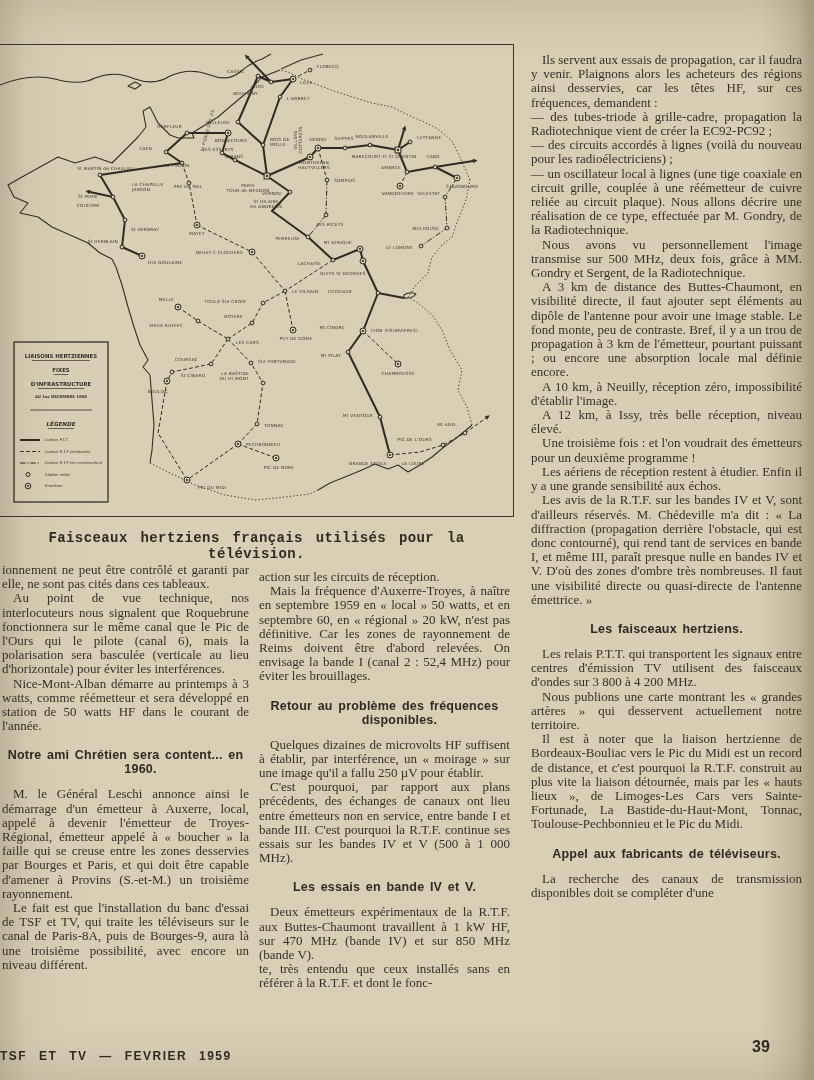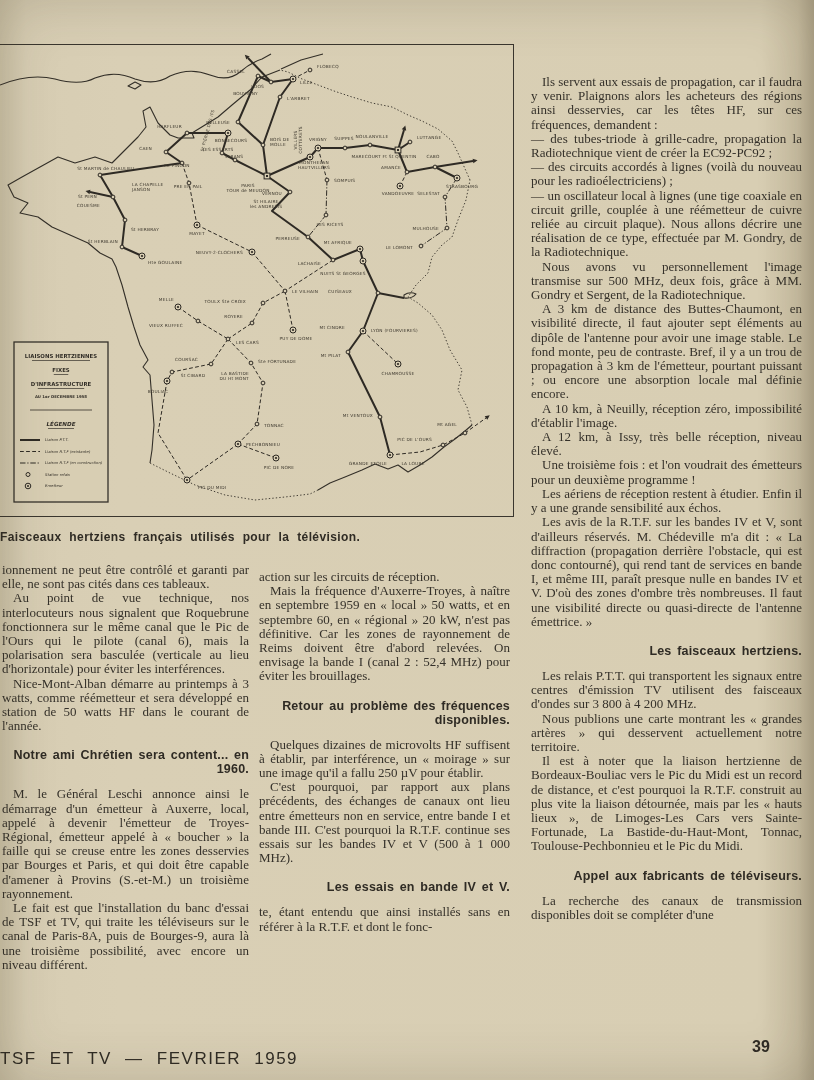--- a/index.html
+++ b/index.html
@@ -20,35 +20,35 @@
   .lk-d{fill:none;stroke:#2e2a24;stroke-width:1;stroke-dasharray:3.8 2.3;}
   .lk-c{fill:none;stroke:#2e2a24;stroke-width:1;stroke-dasharray:5.5 1.8 1.2 1.8;}
   .arrow{fill:#2e2a24;}
   .nd{fill:#d8ceb3;stroke:#2e2a24;stroke-width:1;}
   .nd-fill{fill:#2e2a24;stroke:none;}
   .city{font-family:"DejaVu Sans",sans-serif;font-size:4.3px;fill:#3c372d;letter-spacing:.25px;}
   .lgd-t{font-family:"DejaVu Sans",sans-serif;font-weight:bold;fill:#35312a;}
   .lgd-i{font-family:"DejaVu Sans",sans-serif;font-style:italic;fill:#35312a;}
   .lgd-ln{stroke:#35312a;}
   
-  .caption{position:absolute;left:0;top:530px;width:513px;text-align:left;
-        font-family:Liberation Sans, sans-serif;font-weight:bold;font-size:12px;
+  .caption{position:absolute;left:0;top:530px;width:513px;text-align:center;
+        font-family:Liberation Mono, monospace;font-weight:bold;font-size:14px;
         letter-spacing:.4px;word-spacing:4px;color:#2f2b24;}
   .col{position:absolute;font-size:13px;line-height:14.2px;text-align:justify;color:#35312a;}
   .col p{margin:0;text-indent:11px;}
   .col p.cont{text-indent:0;}
   .col p.dash{text-indent:0;}
   .col h3{font-family:"Liberation Sans",sans-serif;font-weight:bold;font-size:12.5px;
         line-height:14px;margin:15px 0 11px 0;color:#2f2b24;
-        padding-left:30px;text-indent:-30px;text-align:right;letter-spacing:.2px;word-spacing:2px;}
+        padding-left:30px;text-indent:-30px;text-align:center;letter-spacing:.2px;word-spacing:2px;}
   .col-left{left:2px;top:563px;width:247px;}
   .col-middle{left:259px;top:570px;width:251px;}
-  .col-right{left:531px;top:53px;width:271px;margin-top:22px;}
+  .col-right{left:531px;top:53px;width:271px;}
   .footer-left{position:absolute;left:0;top:1049px;
-        font-family:"Liberation Sans",sans-serif;font-weight:normal;font-size:17px;
+        font-family:"Liberation Sans",sans-serif;font-weight:bold;font-size:12px;
         letter-spacing:1.5px;word-spacing:7px;color:#2f2b24;text-align:right;}
   .page-number{position:absolute;left:752px;top:1038px;
         font-family:"Liberation Sans",sans-serif;font-weight:bold;font-size:16px;color:#2f2b24;}
 </style>
 </head>
 <body>
 
 <div class="page">
 
   <div class="map-block">
@@ -320,21 +320,22 @@
       <p>M. le Général Leschi annonce ainsi le démarrage d'un émetteur à Auxerre, local, appelé à devenir l'émetteur de Troyes-Régional, émetteur appelé à « boucher » la faille qui se creuse entre les zones desservies par Bourges et Paris, et qui doit être capable d'amener à Provins (S.-et-M.) un troisième rayonnement.</p>
       <p>Le fait est que l'installation du banc d'essai de TSF et TV, qui traite les téléviseurs sur le canal de Paris-8A, puis de Bourges-9, aura là une troisième possibilité, avec encore un niveau différent.</p>
     </div>
   <div class="col col-middle" id="col-middle">
       <p class="cont">action sur les circuits de réception.</p>
       <p>Mais la fréquence d'Auxerre-Troyes, à naître en septembre 1959 en « local » 50 watts, et en septembre 60, en « régional » 20 kW, n'est pas définitive. Car les zones de rayonnement de Reims doivent être d'abord relevées. On envisage la bande I (canal 2 : 52,4 MHz) pour éviter les brouillages.</p>
       <h3>Retour au problème des fréquences disponibles.</h3>
       <p>Quelques dizaines de microvolts HF suffisent à établir, par interférence, un « moirage » sur une image qu'il a fallu 250 µV pour établir.</p>
       <p>C'est pourquoi, par rapport aux plans précédents, des échanges de canaux ont lieu entre émetteurs non en service, entre bande I et bande III. C'est pourquoi la R.T.F. continue ses essais sur les bandes IV et V (500 à 1 000 MHz).</p>
       <h3>Les essais en bande IV et V.</h3>
-      <p class="cont">te, étant entendu que ainsi installés sans en référer à la R.T.F. et dont le fonc-</p>
+      <p>Deux émetteurs expérimentaux de la R.T.F. aux Buttes-Chaumont travaillent à 1 kW HF, sur 470 MHz (bande IV) et sur 850 MHz (bande V).</p>
+      <p class="cont">te, très entendu que ceux installés sans en référer à la R.T.F. et dont le fonc-</p>
     </div>
   <div class="col col-right" id="col-right">
       <p>Ils servent aux essais de propagation, car il faudra y venir. Plaignons alors les acheteurs des régions ainsi desservies, car les têtes HF, sur ces fréquences, demandent :</p>
       <p class="dash">— des tubes-triode à grille-cadre, propagation la Radiotechnique vient de créer la EC92-PC92 ;</p>
       <p class="dash">— des circuits accordés à lignes (voilà du nouveau pour les radioélectriciens) ;</p>
       <p class="dash">— un oscillateur local à lignes (une tige coaxiale en circuit grille, couplée à une réémetteur de cuivre reliée au circuit plaque). Nous allons décrire une réalisation de ce type, effectuée par M. Gondry, de la Radiotechnique.</p>
       <p>Nous avons vu personnellement l'image transmise sur 500 MHz, deux fois, grâce à MM. Gondry et Sergent, de la Radiotechnique.</p>
       <p>A 3 km de distance des Buttes-Chaumont, en visibilité directe, il faut ajouter sept éléments au dipôle de l'antenne pour avoir une image stable. Le fond monte, peu de contraste. Bref, il y a un trou de propagation à 3 km de l'émetteur, pourtant puissant ; ou encore une absorption locale mal définie encore.</p>
       <p>A 10 km, à Neuilly, réception zéro, impossibilité d'établir l'image.</p>
       <p>A 12 km, à Issy, très belle réception, niveau élevé.</p>

